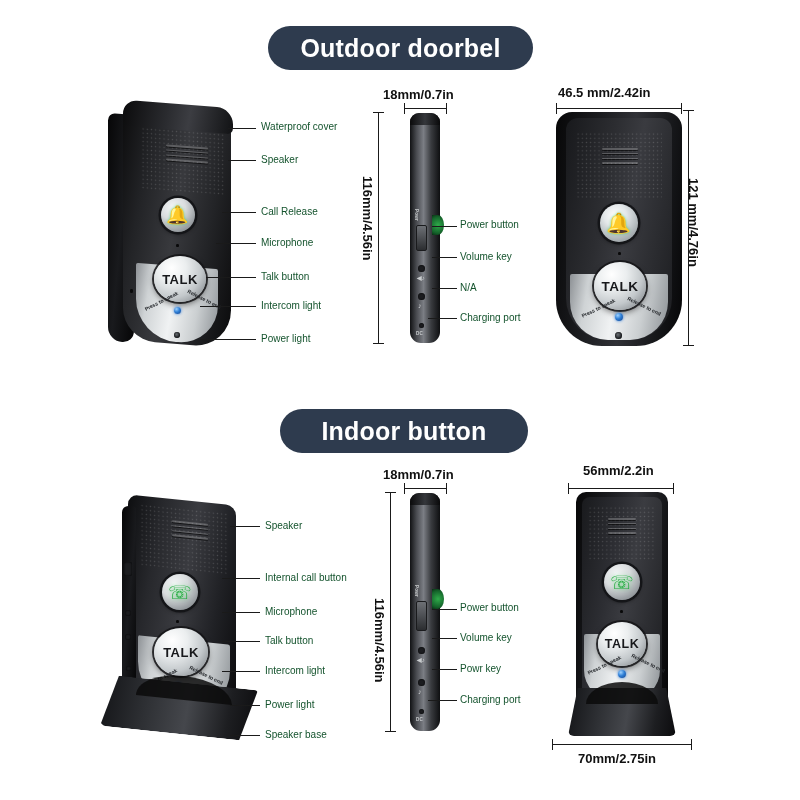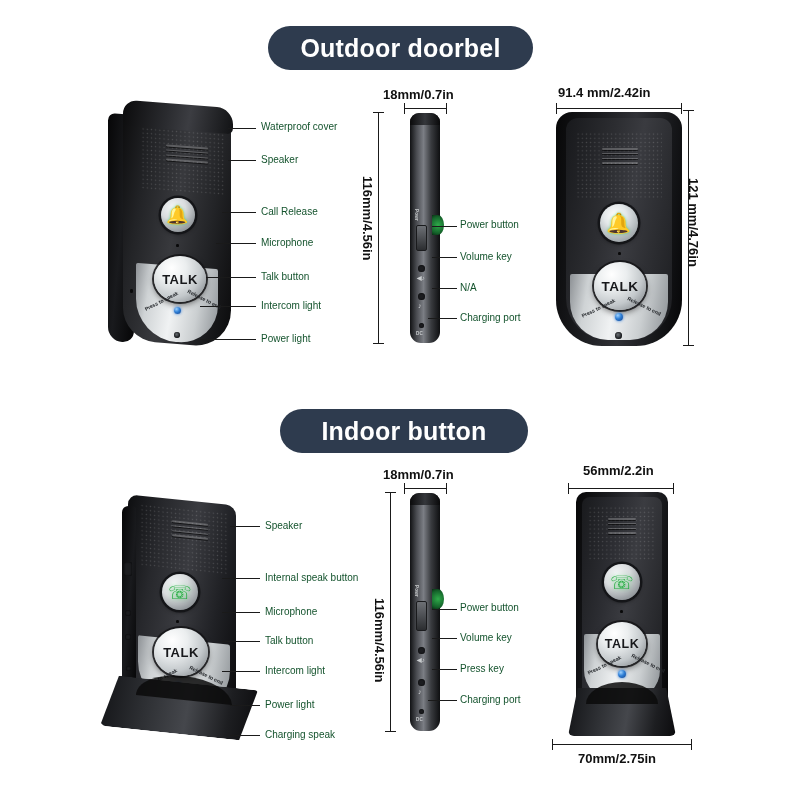--- a/index.html
+++ b/index.html
@@ -307,21 +307,21 @@
 
   <div class="leader" style="left:432px; top:257px; width:25px;"></div>
   <span class="lbl" style="left:460px; top:252px;">Volume key</span>
 
   <div class="leader" style="left:432px; top:288px; width:25px;"></div>
   <span class="lbl" style="left:460px; top:283px;">N/A</span>
 
   <div class="leader" style="left:428px; top:318px; width:29px;"></div>
   <span class="lbl" style="left:460px; top:313px;">Charging port</span>
 
-  <span class="dim" style="left:558px; top:86px;">91.4 mm/2.42in</span>
+  <span class="dim" style="left:558px; top:86px;">46.5 mm/2.42in</span>
   <div class="dimline-h" style="left:556px; top:108px; width:126px;"></div>
   <div class="tick-v" style="left:556px; top:103px;"></div>
   <div class="tick-v" style="left:681px; top:103px;"></div>
 
   <div class="dimline-v" style="left:688px; top:110px; height:236px;"></div>
   <div class="tick-h" style="left:683px; top:110px;"></div>
   <div class="tick-h" style="left:683px; top:345px;"></div>
   <span class="dim vert" style="left:700px; top:178px;">121 mm/4.76in</span>
 
   <div class="dev" style="left:556px; top:112px; width:126px; height:234px;">
@@ -387,36 +387,36 @@
 
     <div class="base" style="left:0px; top:182px; width:158px; height:52px; transform:skewY(6deg);
                 clip-path: polygon(12% 0%, 100% 0%, 88% 100%, 0% 100%);"></div>
     <div class="base-cradle" style="left:36px; top:176px; width:96px; height:24px; transform:skewY(6deg);"></div>
   </div>
 
   <div class="leader" style="left:230px; top:526px; width:30px;"></div>
   <span class="lbl" style="left:265px; top:521px;">Speaker</span>
 
   <div class="leader" style="left:222px; top:578px; width:38px;"></div>
-  <span class="lbl" style="left:265px; top:573px;">Internal speak button</span>
+  <span class="lbl" style="left:265px; top:573px;">Internal call button</span>
 
   <div class="leader" style="left:222px; top:612px; width:38px;"></div>
   <span class="lbl" style="left:265px; top:607px;">Microphone</span>
 
   <div class="leader" style="left:222px; top:641px; width:38px;"></div>
   <span class="lbl" style="left:265px; top:636px;">Talk button</span>
 
   <div class="leader" style="left:222px; top:671px; width:38px;"></div>
   <span class="lbl" style="left:265px; top:666px;">Intercom light</span>
 
   <div class="leader" style="left:230px; top:705px; width:30px;"></div>
   <span class="lbl" style="left:265px; top:700px;">Power light</span>
 
   <div class="leader" style="left:230px; top:735px; width:30px;"></div>
-  <span class="lbl" style="left:265px; top:730px;">Charging speak</span>
+  <span class="lbl" style="left:265px; top:730px;">Speaker base</span>
 
   <span class="dim" style="left:383px; top:468px;">18mm/0.7in</span>
   <div class="dimline-h" style="left:404px; top:488px; width:43px;"></div>
   <div class="tick-v" style="left:404px; top:483px;"></div>
   <div class="tick-v" style="left:446px; top:483px;"></div>
 
   <div class="dimline-v" style="left:390px; top:492px; height:240px;"></div>
   <div class="tick-h" style="left:385px; top:492px;"></div>
   <div class="tick-h" style="left:385px; top:731px;"></div>
   <span class="dim vert" style="left:386px; top:598px;">116mm/4.56in</span>
@@ -436,21 +436,21 @@
     <span class="sidetxt" style="left:12px; top:224px;">DC</span>
   </div>
 
   <div class="leader" style="left:432px; top:609px; width:25px;"></div>
   <span class="lbl" style="left:460px; top:603px;">Power button</span>
 
   <div class="leader" style="left:432px; top:638px; width:25px;"></div>
   <span class="lbl" style="left:460px; top:633px;">Volume key</span>
 
   <div class="leader" style="left:432px; top:669px; width:25px;"></div>
-  <span class="lbl" style="left:460px; top:664px;">Press key</span>
+  <span class="lbl" style="left:460px; top:664px;">Powr key</span>
 
   <div class="leader" style="left:428px; top:700px; width:29px;"></div>
   <span class="lbl" style="left:460px; top:695px;">Charging port</span>
 
   <span class="dim" style="left:583px; top:464px;">56mm/2.2in</span>
   <div class="dimline-h" style="left:568px; top:488px; width:106px;"></div>
   <div class="tick-v" style="left:568px; top:483px;"></div>
   <div class="tick-v" style="left:673px; top:483px;"></div>
 
   <div class="dev" style="left:568px; top:492px; width:108px; height:248px;">

